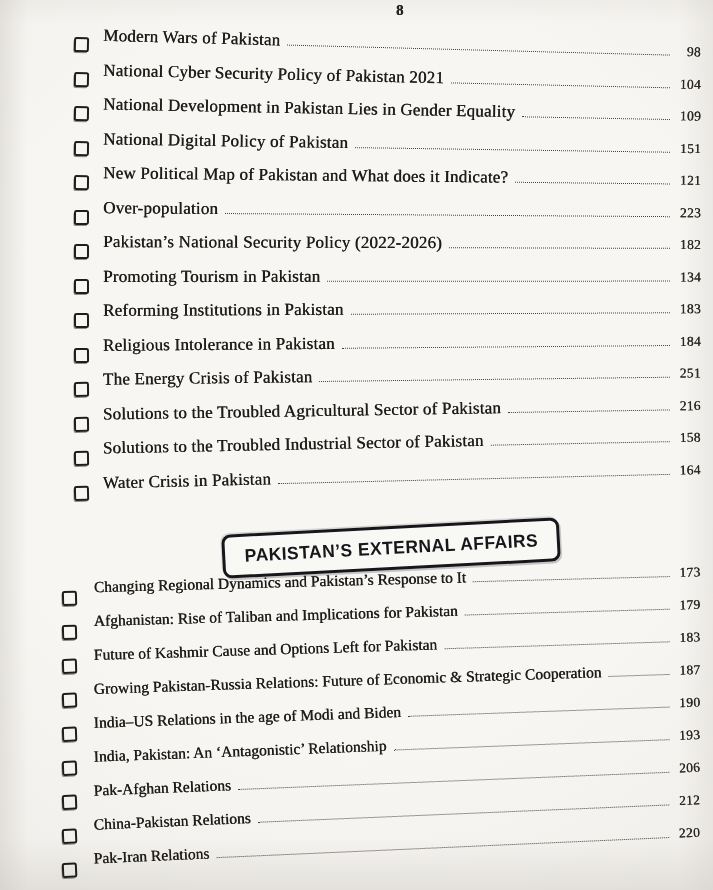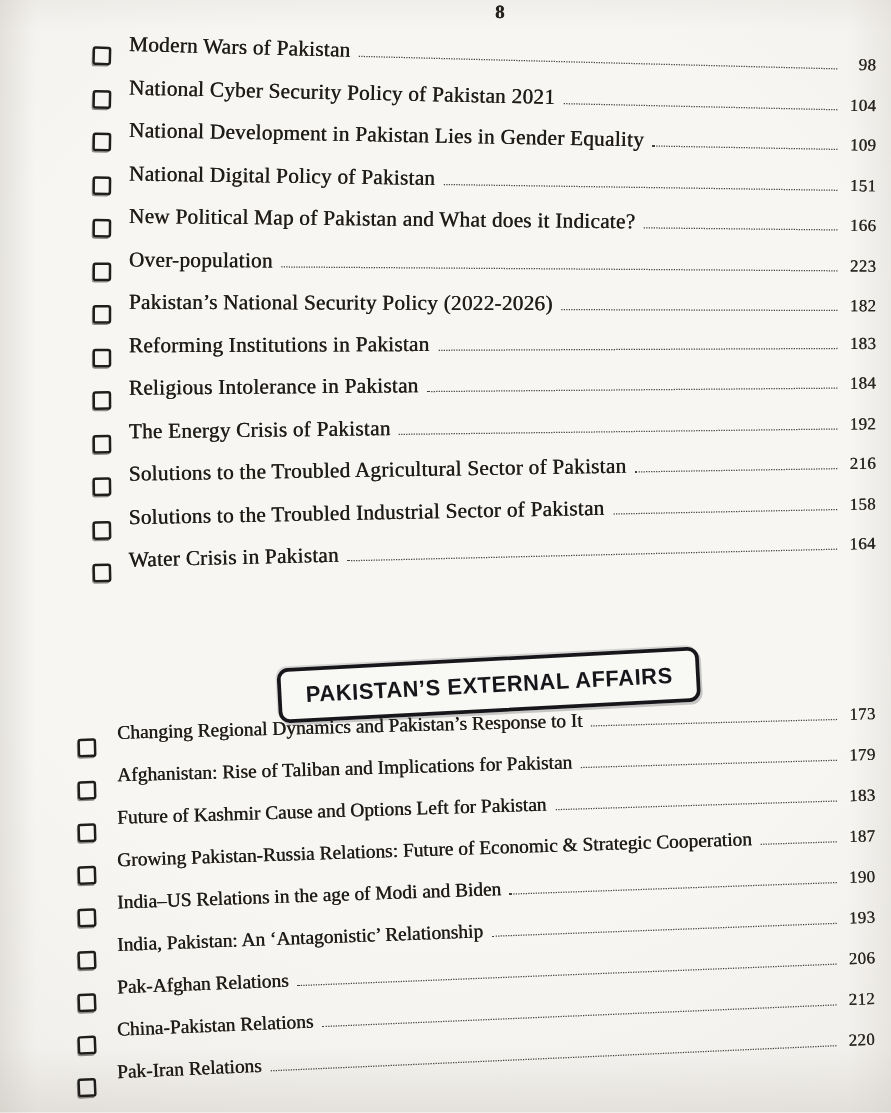--- a/index.html
+++ b/index.html
@@ -89,57 +89,63 @@
     <span class="cb"></span>
     <span class="title">National Digital Policy of Pakistan</span>
     <span class="leader"></span>
     <span class="pg">151</span>
   </div>
 
   <div class="row" style="transform: rotate(0.62deg);">
     <span class="cb"></span>
     <span class="title">New Political Map of Pakistan and What does it Indicate?</span>
     <span class="leader"></span>
-    <span class="pg">166</span>
+    <span class="pg">121</span>
   </div>
 
   <div class="row" style="transform: rotate(0.4deg);">
     <span class="cb"></span>
     <span class="title">Over-population</span>
     <span class="leader"></span>
     <span class="pg">223</span>
   </div>
 
   <div class="row" style="transform: rotate(0.18deg);">
     <span class="cb"></span>
     <span class="title">Pakistan’s National Security Policy (2022-2026)</span>
     <span class="leader"></span>
     <span class="pg">182</span>
   </div>
 
+  <div class="row" style="transform: rotate(-0.04deg);">
+    <span class="cb"></span>
+    <span class="title">Promoting Tourism in Pakistan</span>
+    <span class="leader"></span>
+    <span class="pg">134</span>
+  </div>
 
   <div class="row" style="transform: rotate(-0.26deg);">
     <span class="cb"></span>
     <span class="title">Reforming Institutions in Pakistan</span>
     <span class="leader"></span>
     <span class="pg">183</span>
   </div>
 
   <div class="row" style="transform: rotate(-0.48deg);">
     <span class="cb"></span>
     <span class="title">Religious Intolerance in Pakistan</span>
     <span class="leader"></span>
     <span class="pg">184</span>
   </div>
 
   <div class="row" style="transform: rotate(-0.7deg);">
     <span class="cb"></span>
     <span class="title">The Energy Crisis of Pakistan</span>
     <span class="leader"></span>
-    <span class="pg">192</span>
+    <span class="pg">251</span>
   </div>
 
   <div class="row" style="transform: rotate(-0.92deg);">
     <span class="cb"></span>
     <span class="title">Solutions to the Troubled Agricultural Sector of Pakistan</span>
     <span class="leader"></span>
     <span class="pg">216</span>
   </div>
 
   <div class="row" style="transform: rotate(-1.14deg);">

